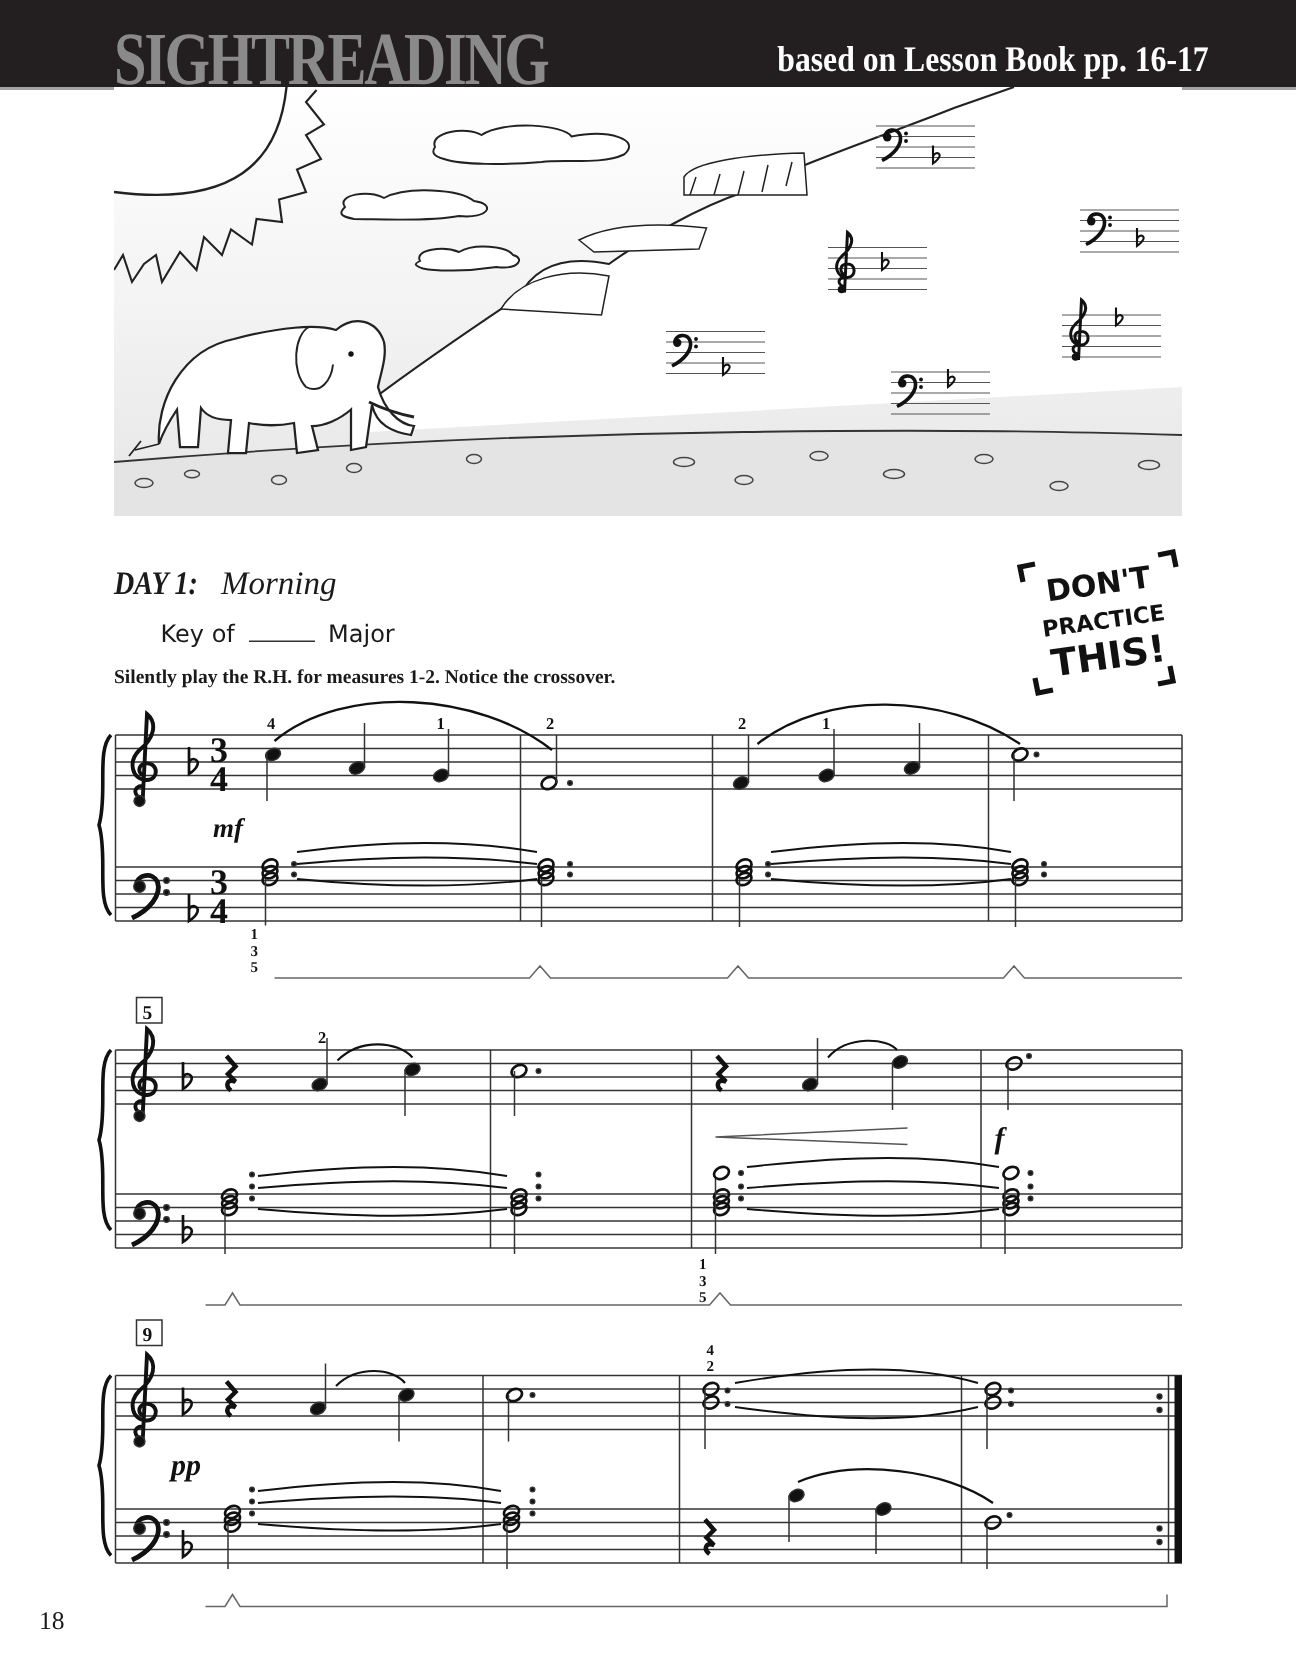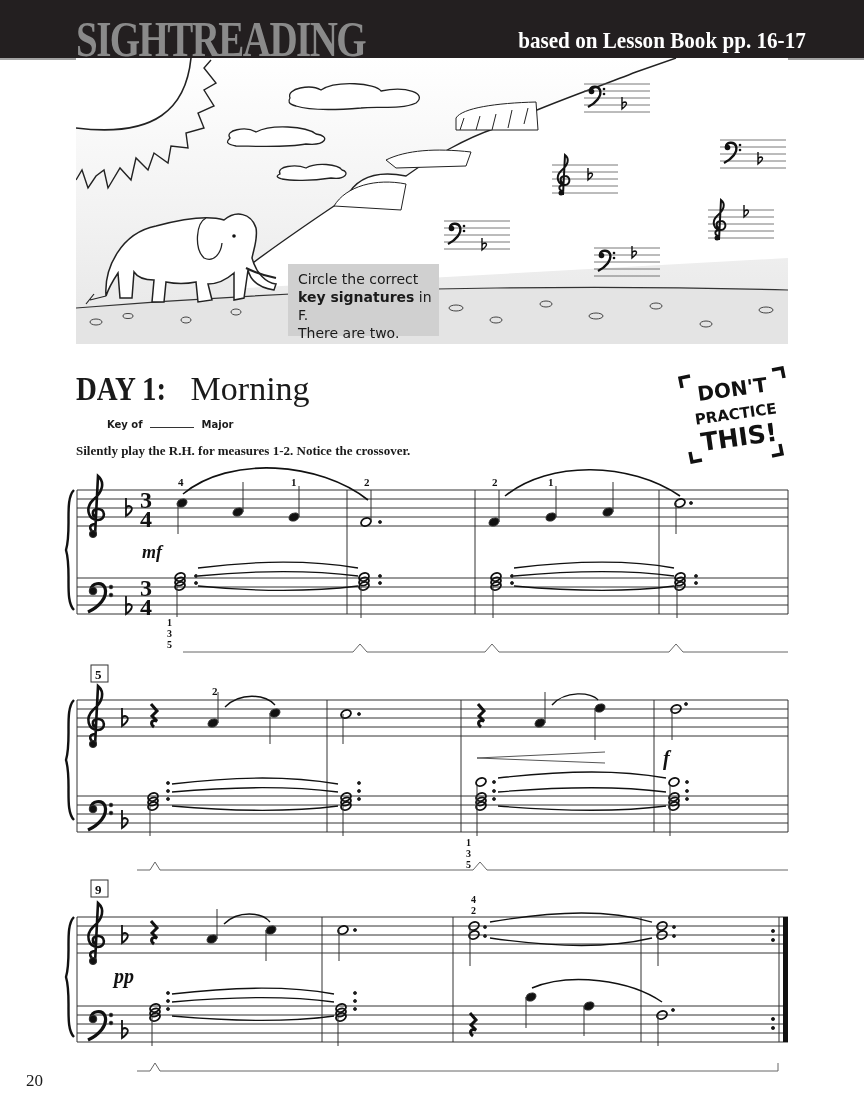--- a/index.html
+++ b/index.html
@@ -3,24 +3,24 @@
 <meta charset="utf-8">
 <style>
   html, body { margin: 0; padding: 0; }
   body { width: 864px; height: 1118px; position: relative; background: #ffffff; overflow: hidden; font-family: "Liberation Serif", serif; color: #1a1a1a; }
   .header { position: absolute; left: 0; top: 0; width: 864px; height: 58px; background: #231f20; border-bottom: 2px solid #a3a3a3; }
   .header .title { position: absolute; left: 76px; top: 14px; font-family: "Liberation Serif", serif; font-size: 50px; font-weight: bold; color: #8a8a8a; letter-spacing: -2px; transform: scaleX(0.78); transform-origin: left top; line-height: 50px; }
   .header .sub { position: absolute; right: 58px; top: 28px; font-family: "Liberation Serif", serif; font-size: 24px; font-weight: bold; color: #ffffff; transform: scaleX(0.88); transform-origin: right top; line-height: 24px; }
   .illus { position: absolute; left: 76px; top: 58px; width: 712px; height: 286px; }
   .callout { position: absolute; left: 288px; top: 264px; width: 151px; height: 72px; background: #d0d0d0; font-family: "DejaVu Sans", sans-serif; font-size: 14px; line-height: 18px; color: #1a1a1a; padding: 6px 0 0 10px; box-sizing: border-box; }
   .callout b { font-weight: bold; }
-  .day-title { position: absolute; left: 76px; top: 370px; font-size: 34px; line-height: 38px; }
+  .day-title { position: absolute; left: 76px; top: 370px; font-size: 22px; line-height: 38px; font-style: italic; }
   .day-title .bold { font-weight: bold; transform: scaleX(0.85); display: inline-block; transform-origin: left; }
   .day-title .light { font-weight: normal; }
-  .key-of { position: absolute; left: 107px; top: 413px; font-family: "DejaVu Sans", sans-serif; font-weight: bold; font-size: 10px; }
+  .key-of { position: absolute; left: 107px; top: 413px; font-family: "DejaVu Sans", sans-serif; font-weight: normal; font-size: 16px; }
   .key-blank { display: inline-block; width: 44px; border-bottom: 1px solid #333; margin: 0 4px; height: 14px; vertical-align: baseline; }
   .instruction { position: absolute; left: 76px; top: 443px; font-size: 13px; font-weight: bold; text-align: center; }
   .dont { position: absolute; left: 676px; top: 366px; width: 120px; height: 100px; }
   .page-num { position: absolute; left: 26px; top: 1071px; font-size: 17px; }
   .music { position: absolute; left: 0; top: 0; width: 864px; height: 1118px; pointer-events: none; }
 </style>
 </head>
 <body>
 
 <div class="header">
@@ -152,25 +152,20 @@
           <line x1="0" y1="0" x2="66" y2="0"></line>
           <line x1="0" y1="7" x2="66" y2="7"></line>
           <line x1="0" y1="14" x2="66" y2="14"></line>
           <line x1="0" y1="21" x2="66" y2="21"></line>
           <line x1="0" y1="28" x2="66" y2="28"></line>
         </g>
       <use href="#bass-clef-sm" x="4" y="1"></use>
         <use href="#flat-sm" x="38" y="-2"></use>
     </g>
   </svg>
-  <div class="callout" style="left:212px; top:206px;">
-    <div>Circle the correct</div>
-    <div><b>key signatures</b><span> in F.</span></div>
-    <div>There are two.</div>
-  </div>
 </div>
 
 <div class="day-title">
   <span class="bold">DAY 1:</span>
   <span class="light">Morning</span>
 </div>
 <div class="key-of">
   <span>Key of</span>
   <span class="key-blank"></span>
   <span>Major</span>
@@ -457,13 +452,13 @@
       <line x1="584" y1="1006" x2="584" y2="1036"></line>
     <use href="#hnote" x="662" y="1015"></use>
       <line x1="658" y1="1015" x2="658" y2="1046"></line>
       <circle cx="673" cy="1010" r="1.5" fill="#111"></circle>
     <path d="M532,988 C570,972 630,980 662,1002" fill="none" stroke="#111" stroke-width="1.5"></path>
 
     <path d="M137,1071 L150,1071 L155,1063 L160,1071 L778,1071 L778,1063" fill="none" stroke="#666" stroke-width="1"></path>
   </g>
 </svg>
 
-<div class="page-num">20</div>
+<div class="page-num">18</div>
 
 </body></html>

